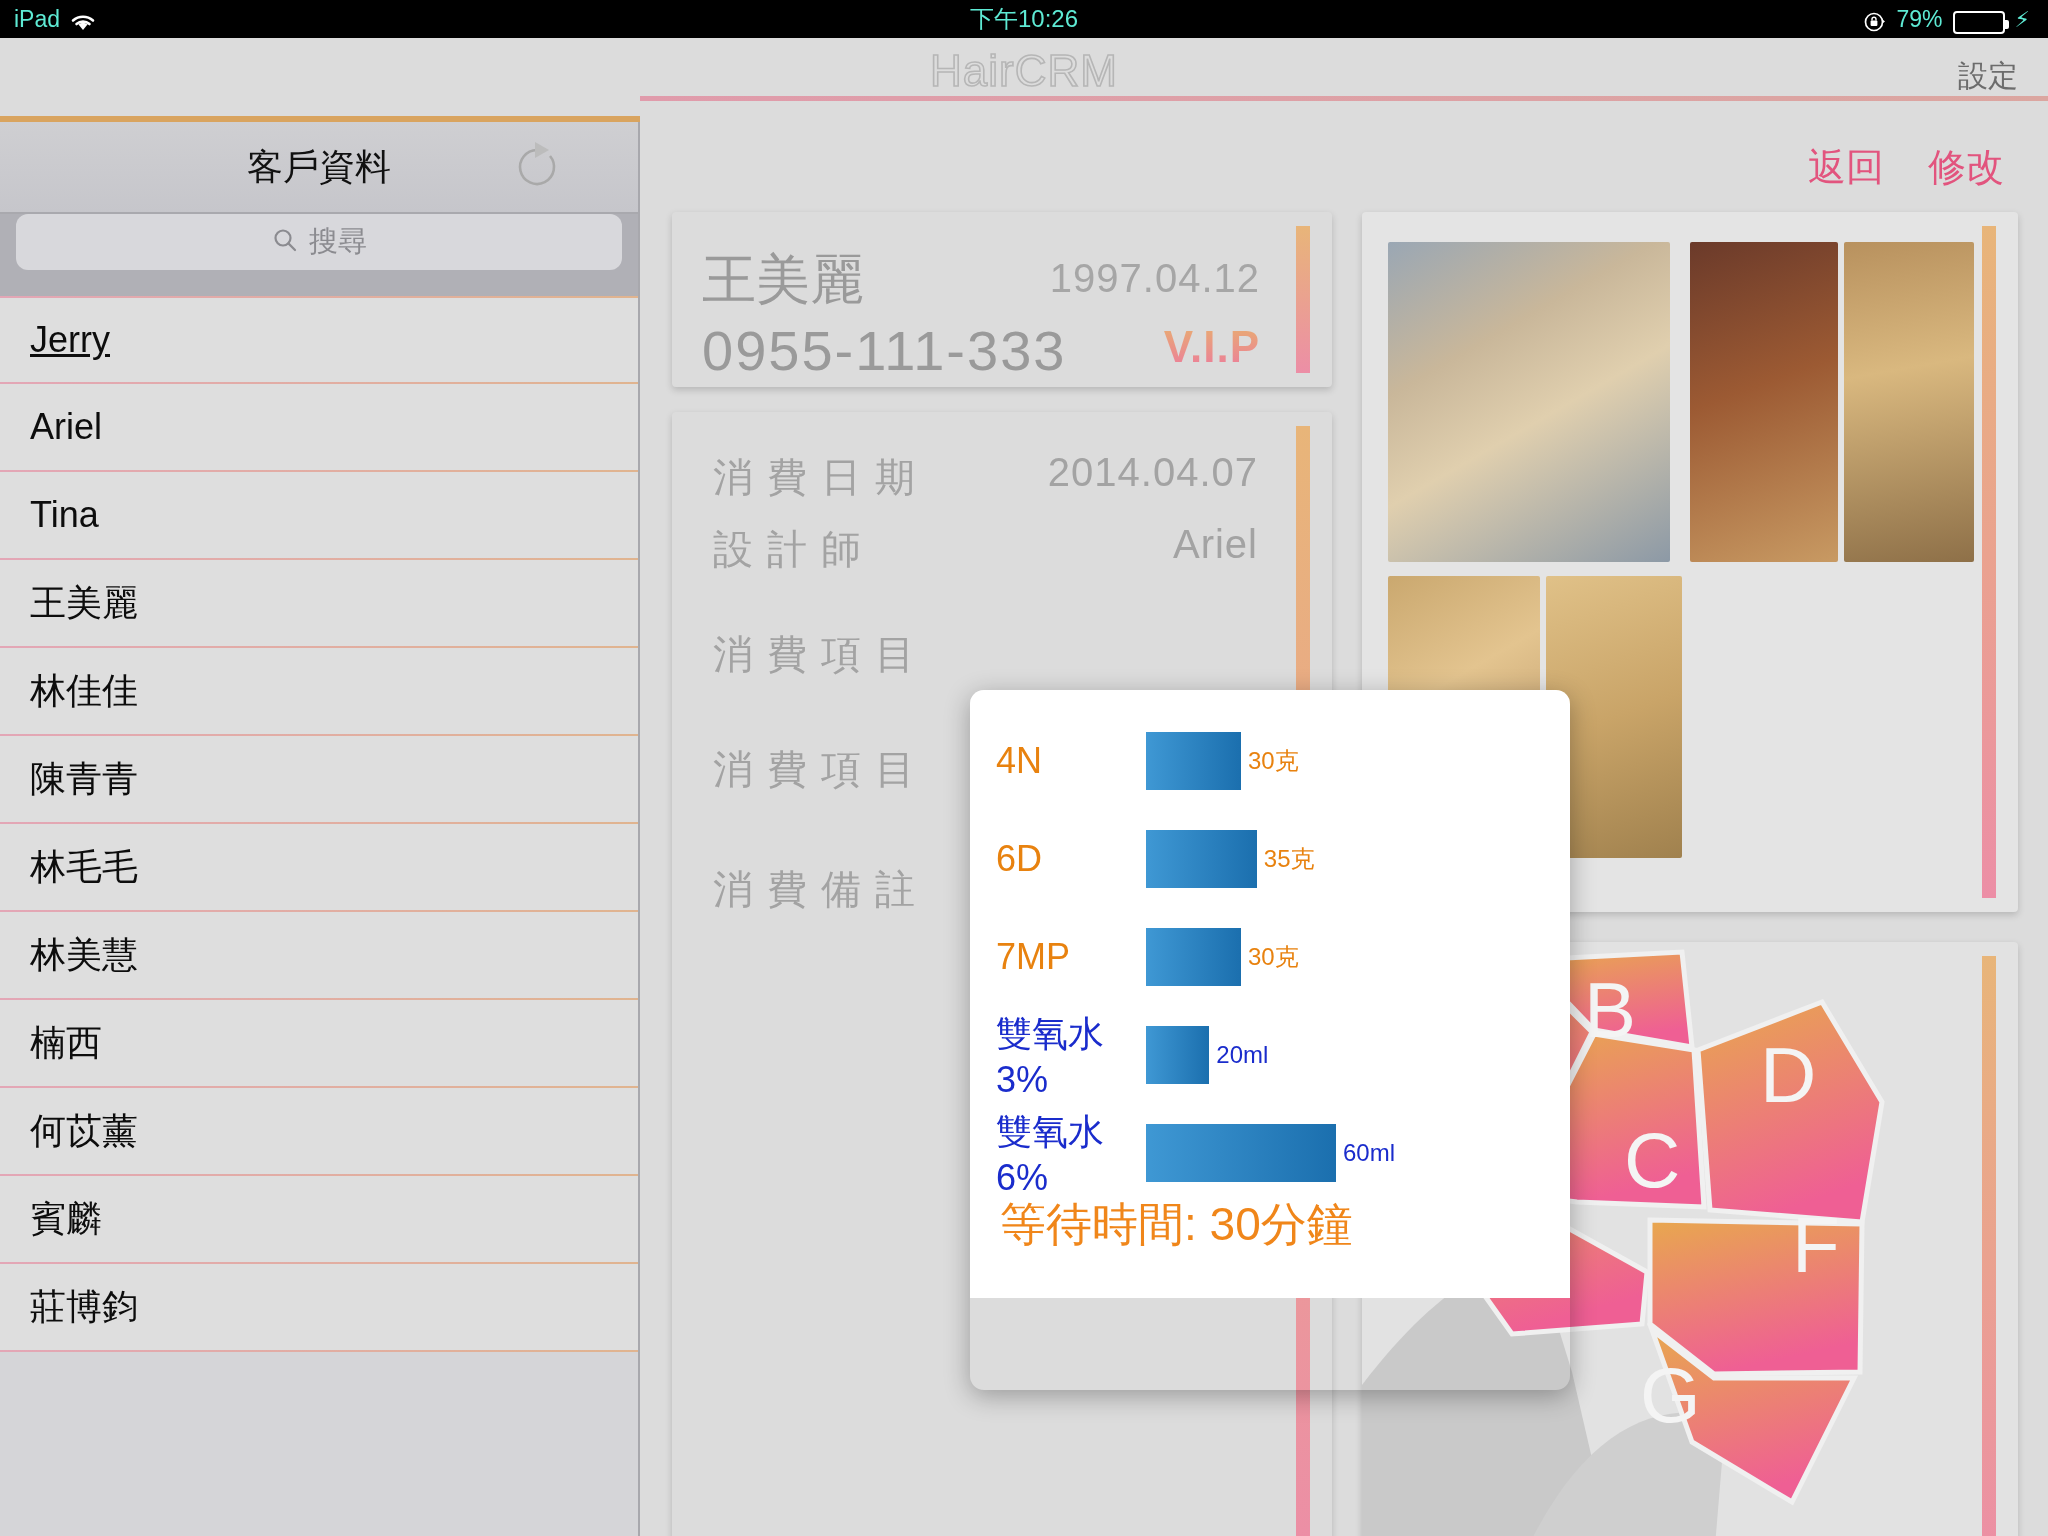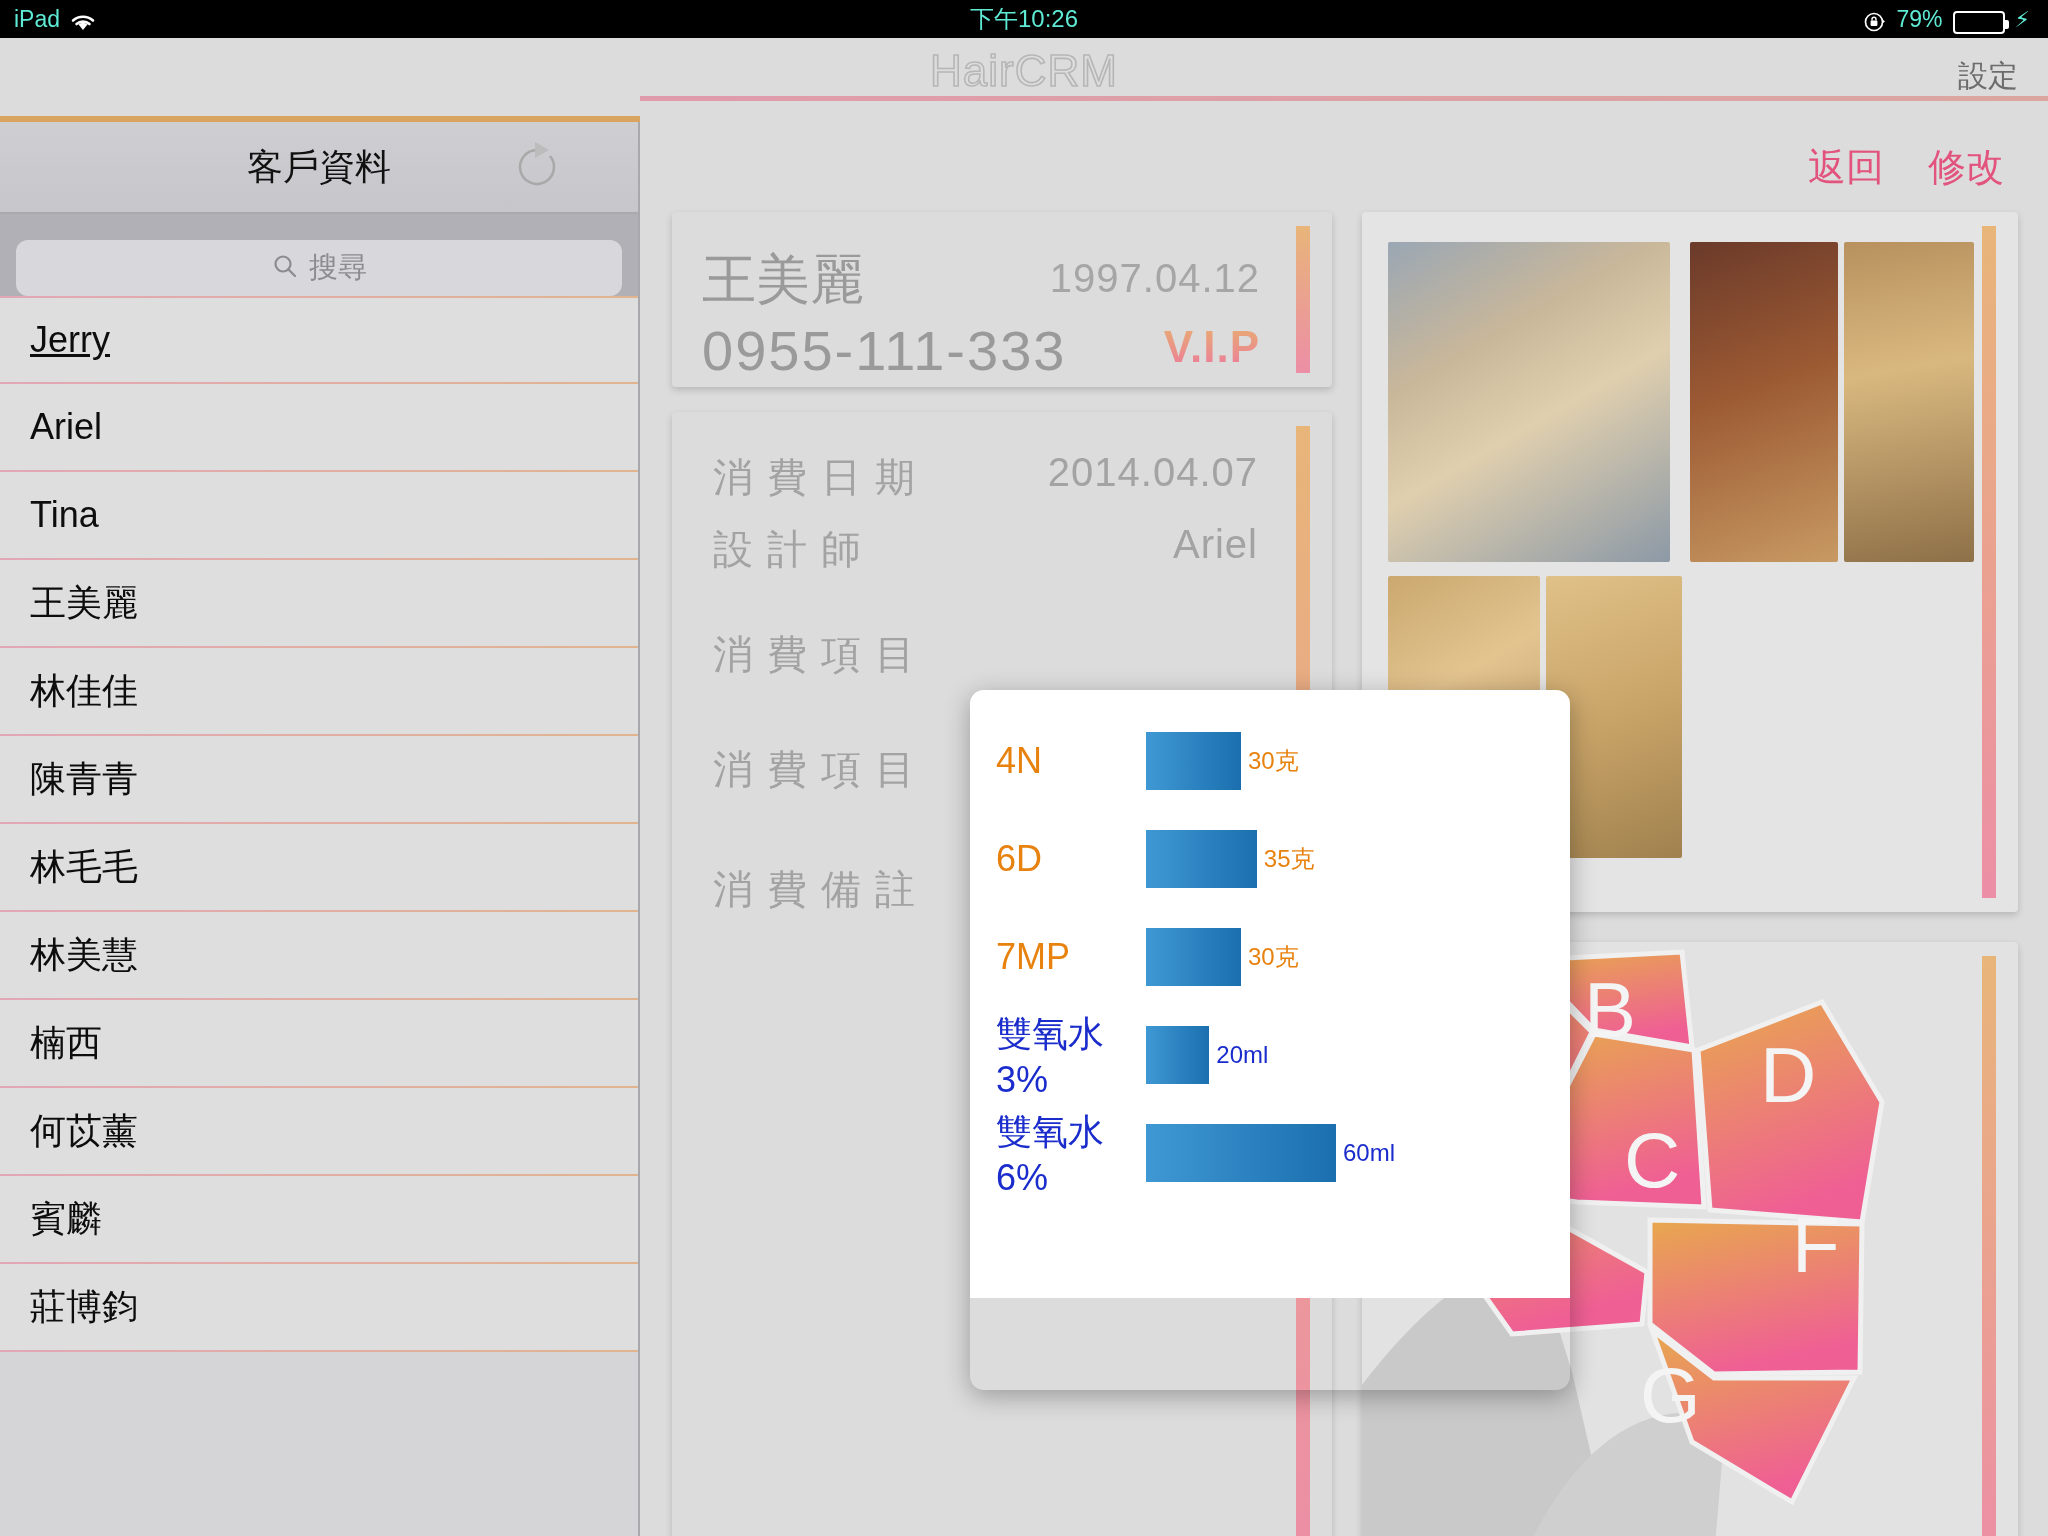--- a/index.html
+++ b/index.html
@@ -72,21 +72,21 @@
     border-bottom: 2px solid #a9a9ae;
     display: flex; align-items: center; justify-content: center;
   }
   .sidebar-title { font-size: 36px; color: #111; font-weight: 400; }
   .refresh-btn {
     position: absolute; right: 72px; top: 50%; transform: translateY(-50%);
     width: 58px; height: 58px;
   }
   .search-wrap {
     height: 82px; background: #b0b0b6;
-    display: flex; align-items: flex-end; padding: 0 16px;
+    display: flex; align-items: flex-start; padding: 0 16px;
   }
   .search-field {
     width: 100%; height: 56px; background: #d8d8dc; border-radius: 12px;
     display: flex; align-items: center; justify-content: center; gap: 10px;
   }
   .search-ph { font-size: 29px; color: #8b8b90; }
   .cust-list { background: #dedede; }
   .cust-row {
     height: 88px; display: flex; align-items: center;
     padding-left: 30px; font-size: 36px; color: #0d0d0d;
@@ -352,16 +352,17 @@
             <span class="mix-name blue">雙氧水3%</span>
             <span class="mix-bar" style="width: 63.3333px;"></span>
             <span class="mix-amt blue">20ml</span>
           </div>
           <div class="mix-row">
             <span class="mix-name blue">雙氧水6%</span>
             <span class="mix-bar" style="width: 190px;"></span>
             <span class="mix-amt blue">60ml</span>
           </div>
         </div>
+      <div class="wait-text">等待時間: 30分鐘</div>
     </div>
   </div>
 
 </div>
 
 </body></html>

